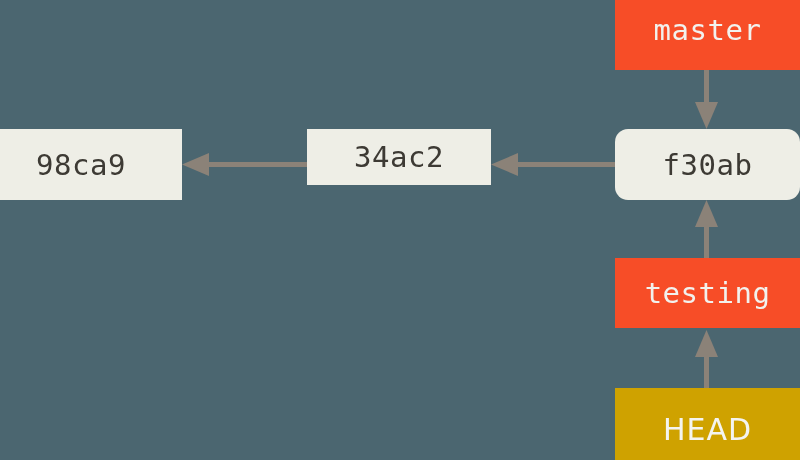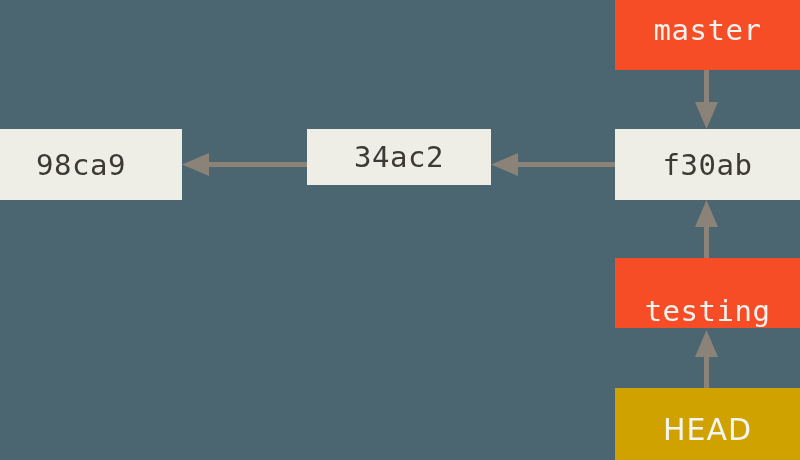--- a/index.html
+++ b/index.html
@@ -45,23 +45,23 @@
     background: #cfa200;
     color: #f4f4f0;
     font-family: "DejaVu Sans", sans-serif;
     font-size: 30px;
     letter-spacing: 1px;
   }
 
   
   #node-98ca9  { left: -20px; top: 129px; width: 202px; height: 71px; }
   #node-34ac2  { left: 307px; top: 129px; width: 184px; height: 56px; }
-  #node-f30ab  { left: 615px; top: 129px; width: 185px; height: 71px; }
+  #node-f30ab  { left: 615px; top: 129px; width: 185px; height: 71px; border-radius: 13px; }
   #node-master { left: 615px; top: -10px;  width: 185px; height: 80px; }
-  #node-testing{ left: 615px; top: 258px; width: 185px; height: 70px; align-items: flex-end; }
+  #node-testing{ left: 615px; top: 258px; width: 185px; height: 70px; }
   #node-head   { left: 615px; top: 388px; width: 185px; height: 82px; }
 
   
   .arrow {
     position: absolute;
     pointer-events: none;
   }
   .arrow svg { display: block; }
 </style>
 </head>

